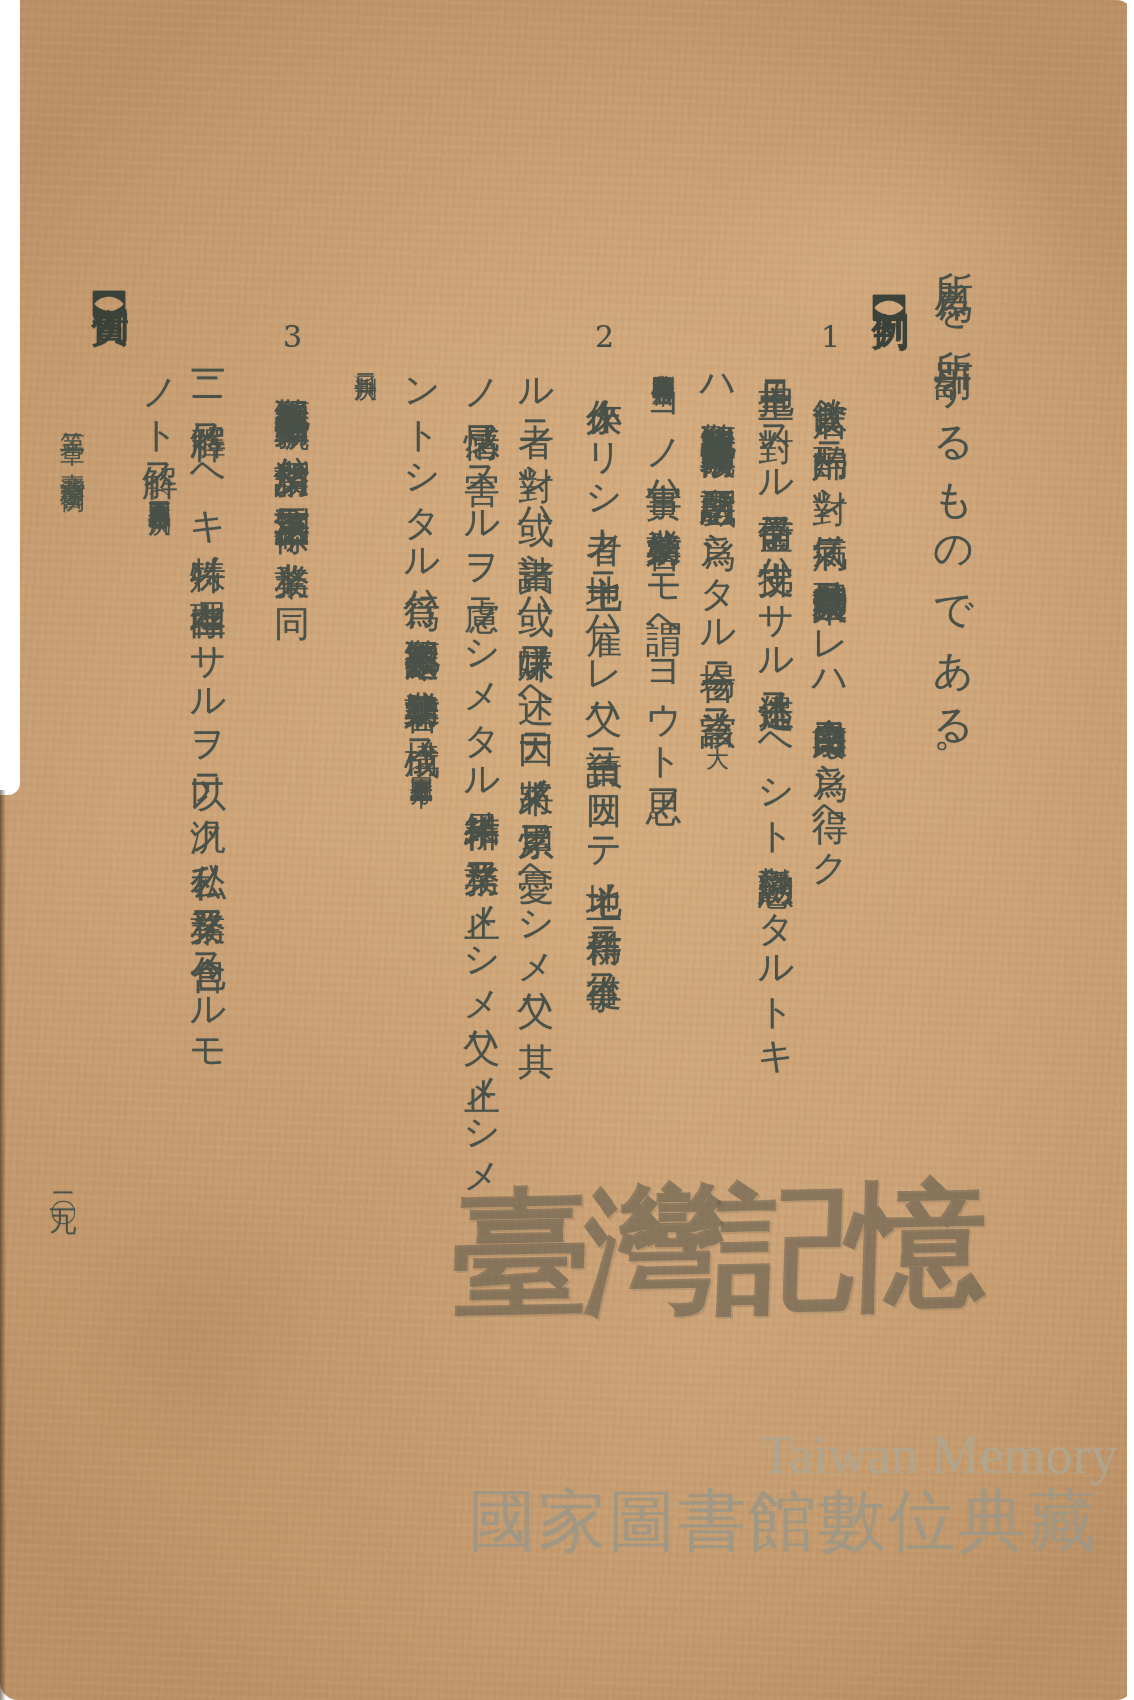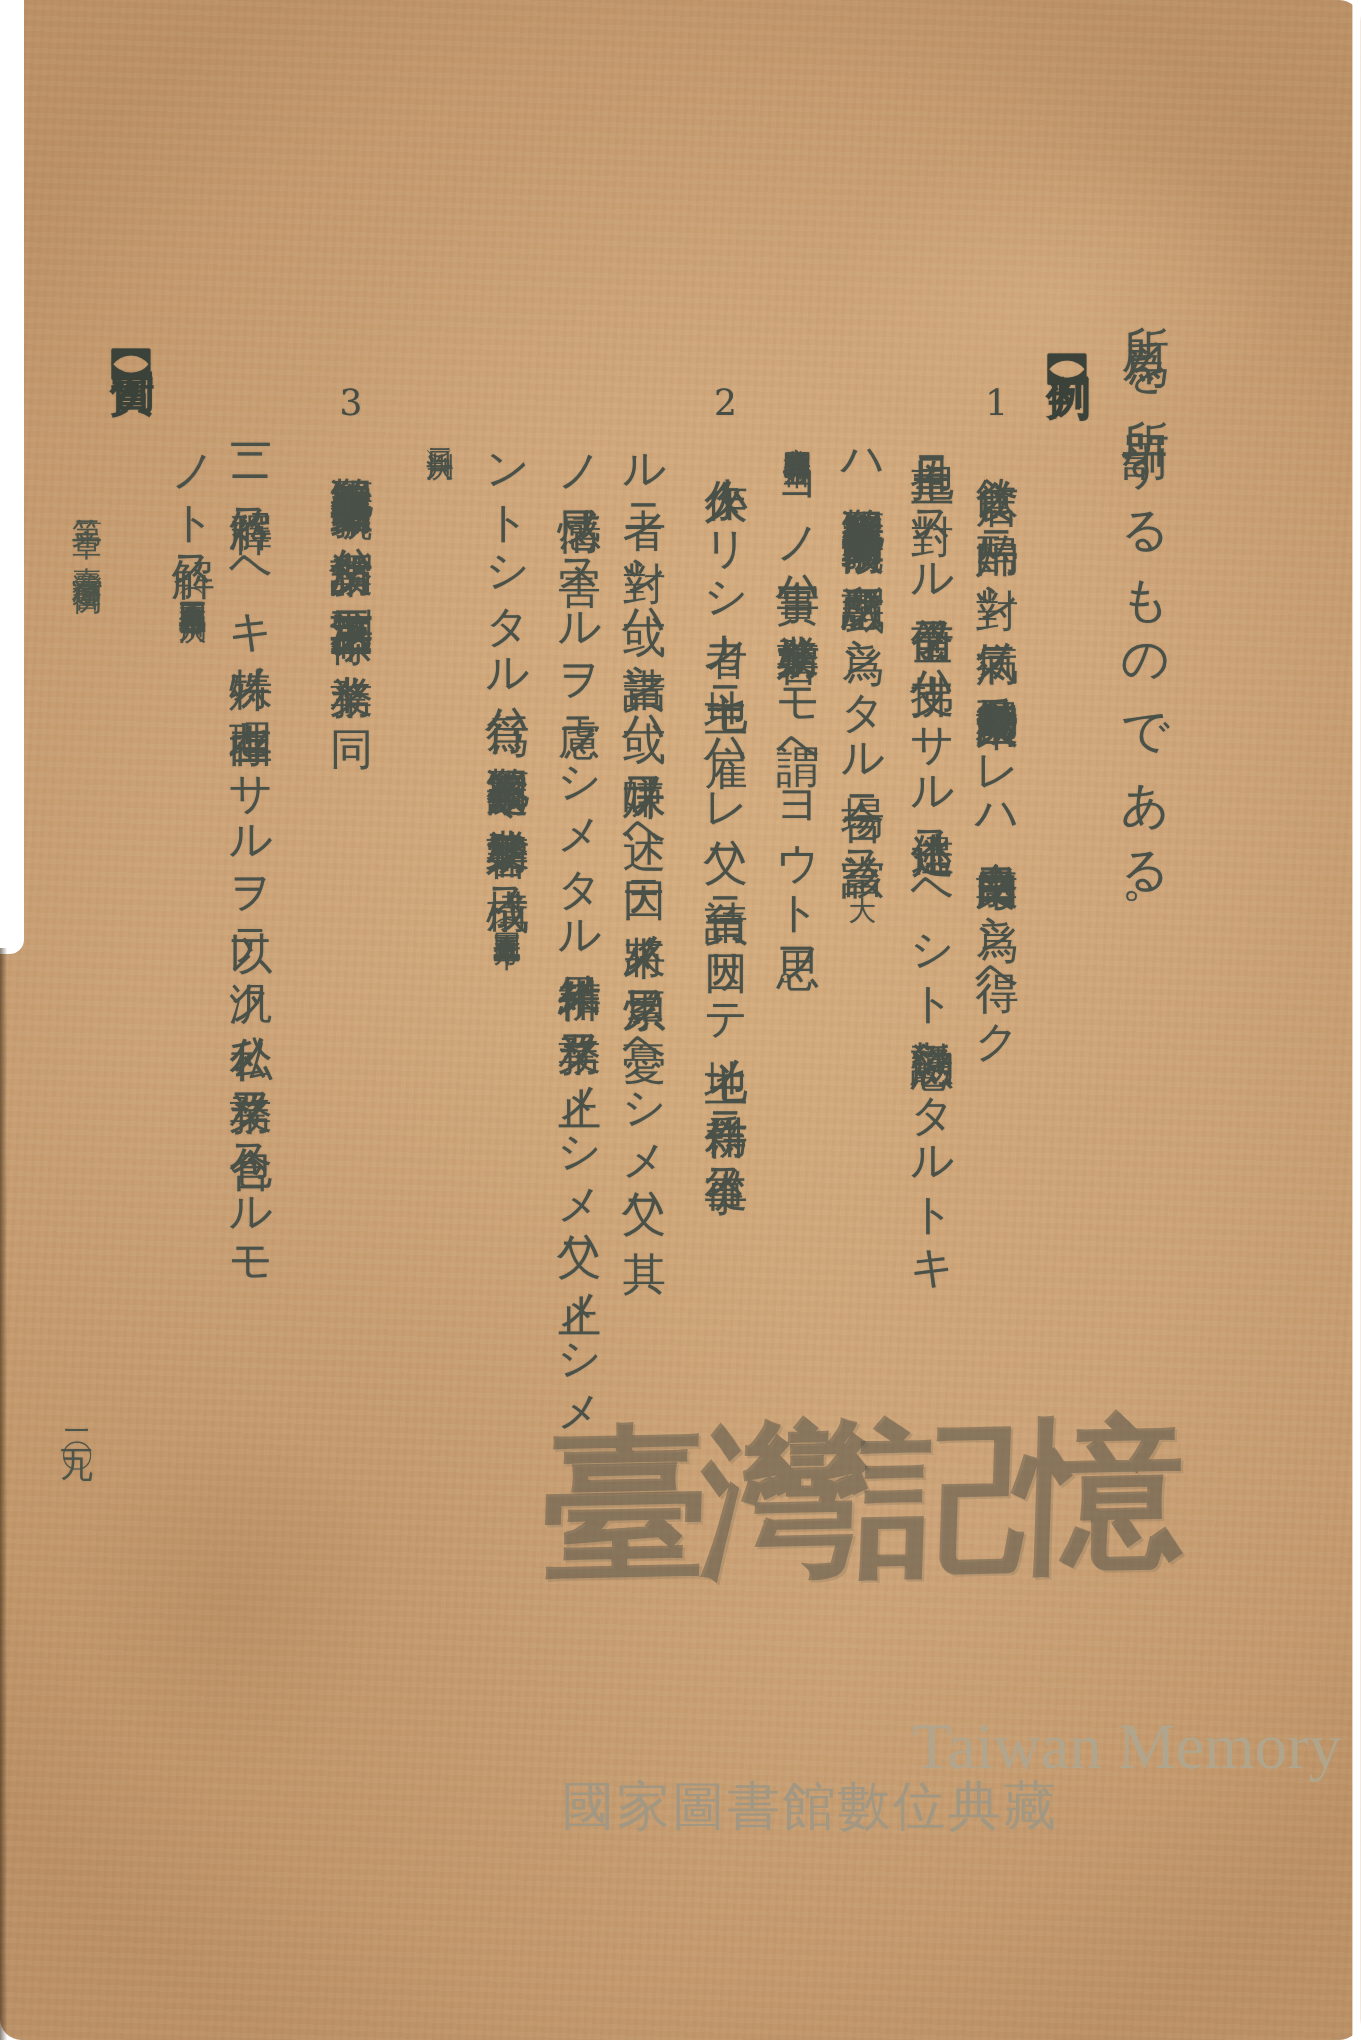--- a/index.html
+++ b/index.html
@@ -51,21 +51,21 @@
   .c-run  {left:60px;top:412px;}
   .c-page {left:50px;top:1172px;}
 
   
   .wm{position:absolute;pointer-events:none;}
   .wm-callig{left:452px;top:1158px;font-size:138px;font-weight:bold;letter-spacing:-6px;
     color:rgba(90,86,74,0.50);transform:rotate(-1.2deg) skewX(-3deg);
     text-shadow:2px 2px 0 rgba(90,86,74,0.18);}
   .wm-latin{left:760px;top:1424px;font-size:54px;color:rgba(176,165,142,0.95);
     font-family:"Liberation Serif","DejaVu Serif",serif;}
-  .wm-inst{left:468px;top:1476px;font-size:44px;letter-spacing:2px;color:rgba(160,151,131,0.95);}
+  .wm-inst{left:468px;top:1476px;font-size:68px;letter-spacing:2px;color:rgba(160,151,131,0.95);}
 </style>
 </head>
 <body>
 
 <div class="scan">
   <div class="paper"></div>
   <div class="stain-a"></div>
   <div class="stain-b"></div>
   <div class="white-left"></div>
   <div class="white-right"></div>

